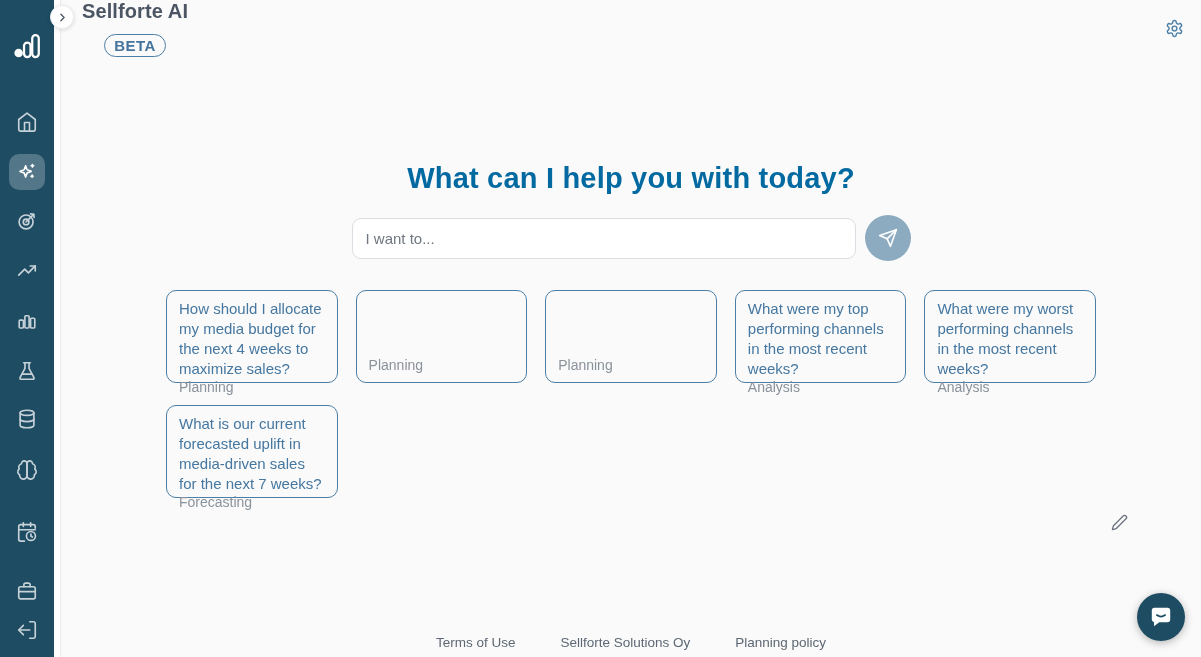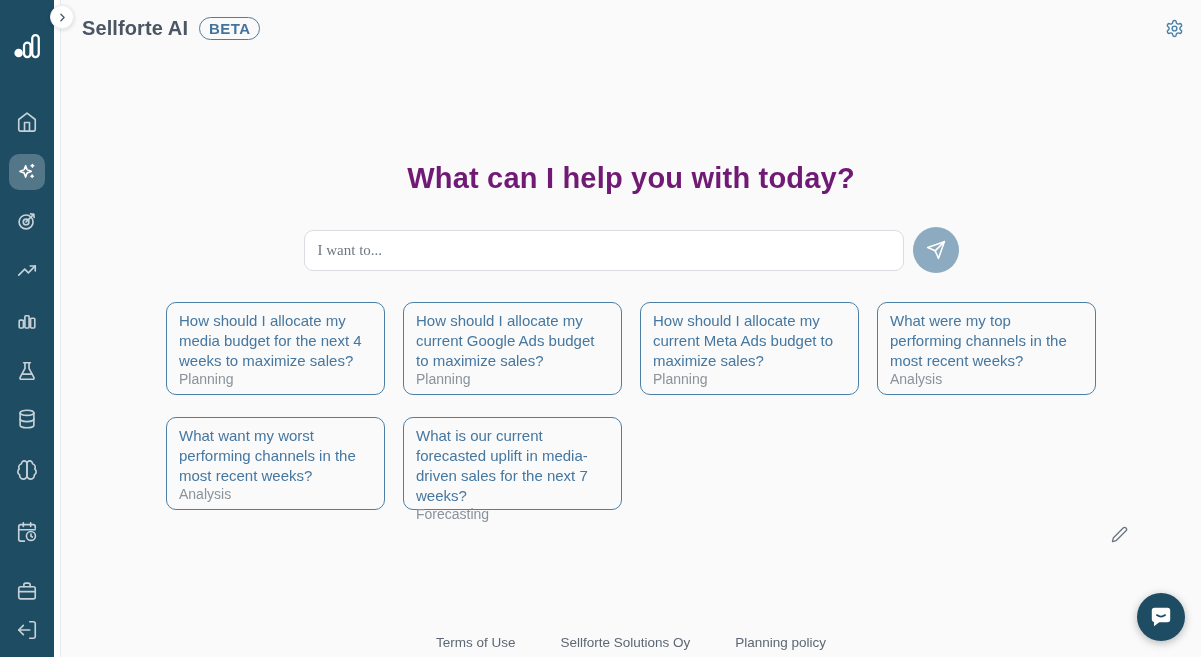--- a/index.html
+++ b/index.html
@@ -16,36 +16,36 @@
   .nav.active svg { stroke:#ffffff; }
 
   .expand-btn { position:absolute; left:50px; top:5px; width:24px; height:24px; border-radius:50%;
                 background:#ffffff; border:1px solid #ECEEF0; box-shadow:0 1px 4px rgba(0,0,0,0.14);
                 display:flex; align-items:center; justify-content:center; padding:0; cursor:pointer; z-index:4; }
 
   
   .main { position:absolute; left:60px; right:0; top:0; bottom:0; background:#FAFAFA;
           border-left:1px solid #E8EAEC; display:flex; flex-direction:column; }
   .hdr { display:flex; align-items:center; justify-content:space-between; padding:13px 15px 0 21px; height:43px; }
-  .title-wrap { display:flex; align-items:center; gap:11px; }
+  .title-wrap { display:flex; align-items:center; gap:11px;flex-direction:column; }
   .app-title { margin:0; font-size:20px; font-weight:700; color:#4B5563; letter-spacing:0.1px; }
   .beta { border:1.5px solid #4B7FA6; color:#44749C; font-size:15px; font-weight:700;
           padding:3px 9px; border-radius:999px; letter-spacing:0.4px; line-height:1; }
   .gear-btn { background:none; border:none; padding:2px; cursor:pointer; display:flex; }
 
-  .hero-title { margin:119px 0 12px; text-align:center; font-size:29px; font-weight:700; color:#701a75; letter-spacing:0.2px; }
+  .hero-title { margin:119px 0 0; text-align:center; font-size:29px; font-weight:700; color:#0369a1; letter-spacing:0.2px; }
 
   .input-row { display:flex; justify-content:center; align-items:center; gap:9px; margin-top:20px; }
-  .prompt { width:600px; height:41px; border:1px solid #DADDE1; border-radius:9px; background:#ffffff;
-            padding:0 13px; font-size:15px; color:#374151; outline:none; font-family:Liberation Serif, serif; }
+  .prompt { width:504px; height:41px; border:1px solid #DADDE1; border-radius:9px; background:#ffffff;
+            padding:0 13px; font-size:15px; color:#374151; outline:none; font-family:Liberation Sans, sans-serif; }
   .prompt::placeholder { color:#6F7781; }
   .send-btn { width:46px; height:46px; border-radius:50%; background:#8CABC0; border:none; cursor:pointer;
               display:flex; align-items:center; justify-content:center; flex:none; }
 
-  .cards { width:930px; margin:29px auto 0; display:grid; grid-template-columns:repeat(4,1fr);
+  .cards { width:930px; margin:29px auto 0; display:grid; grid-template-columns:repeat(5,1fr);
            column-gap:18px; row-gap:22px; }
   .card { height:93px; border:1px solid #4B7FA6; border-radius:10px; background:transparent; cursor:pointer;
           padding:8px 12px 9px; display:flex; flex-direction:column; align-items:flex-start; text-align:left;
           font-family:"Liberation Sans", sans-serif; }
   .card .q { font-size:15px; line-height:20px; color:#4577A0; }
   .card .cat { margin-top:auto; font-size:14px; color:#8A929B; }
 
   .edit-row { width:994px; margin:16px auto 0; display:flex; justify-content:flex-end; }
   .edit-btn { background:none; border:none; padding:0; cursor:pointer; display:flex; }
 
@@ -196,33 +196,31 @@
         </svg>
       </button>
     </div>
 
     <div class="cards">
       <button class="card">
         <span class="q">How should I allocate my media budget for the next 4 weeks to maximize sales?</span>
         <span class="cat">Planning</span>
       </button>
       <button class="card">
-        <span class="q">How should I allocate my current Google Ads budget to maximize sales?</span>
         <span class="cat">Planning</span>
       </button>
       <button class="card">
-        <span class="q">How should I allocate my current Meta Ads budget to maximize sales?</span>
         <span class="cat">Planning</span>
       </button>
       <button class="card">
         <span class="q">What were my top performing channels in the most recent weeks?</span>
         <span class="cat">Analysis</span>
       </button>
       <button class="card">
-        <span class="q">What want my worst performing channels in the most recent weeks?</span>
+        <span class="q">What were my worst performing channels in the most recent weeks?</span>
         <span class="cat">Analysis</span>
       </button>
       <button class="card">
         <span class="q">What is our current forecasted uplift in media-driven sales for the next 7 weeks?</span>
         <span class="cat">Forecasting</span>
       </button>
     </div>
 
     <div class="edit-row">
       <button class="edit-btn">

